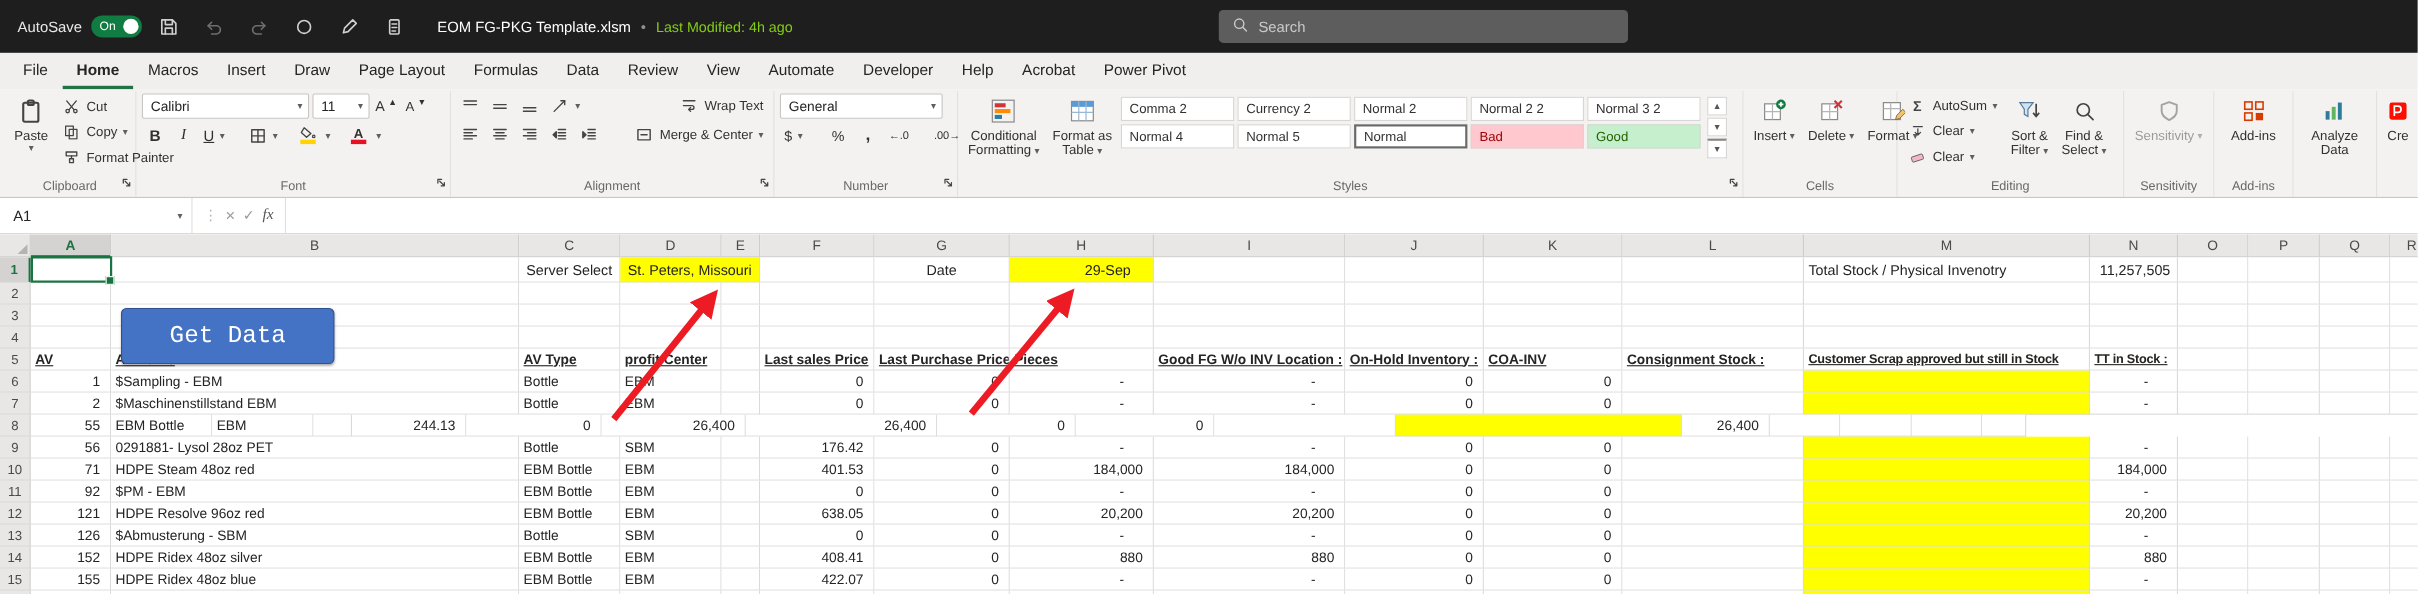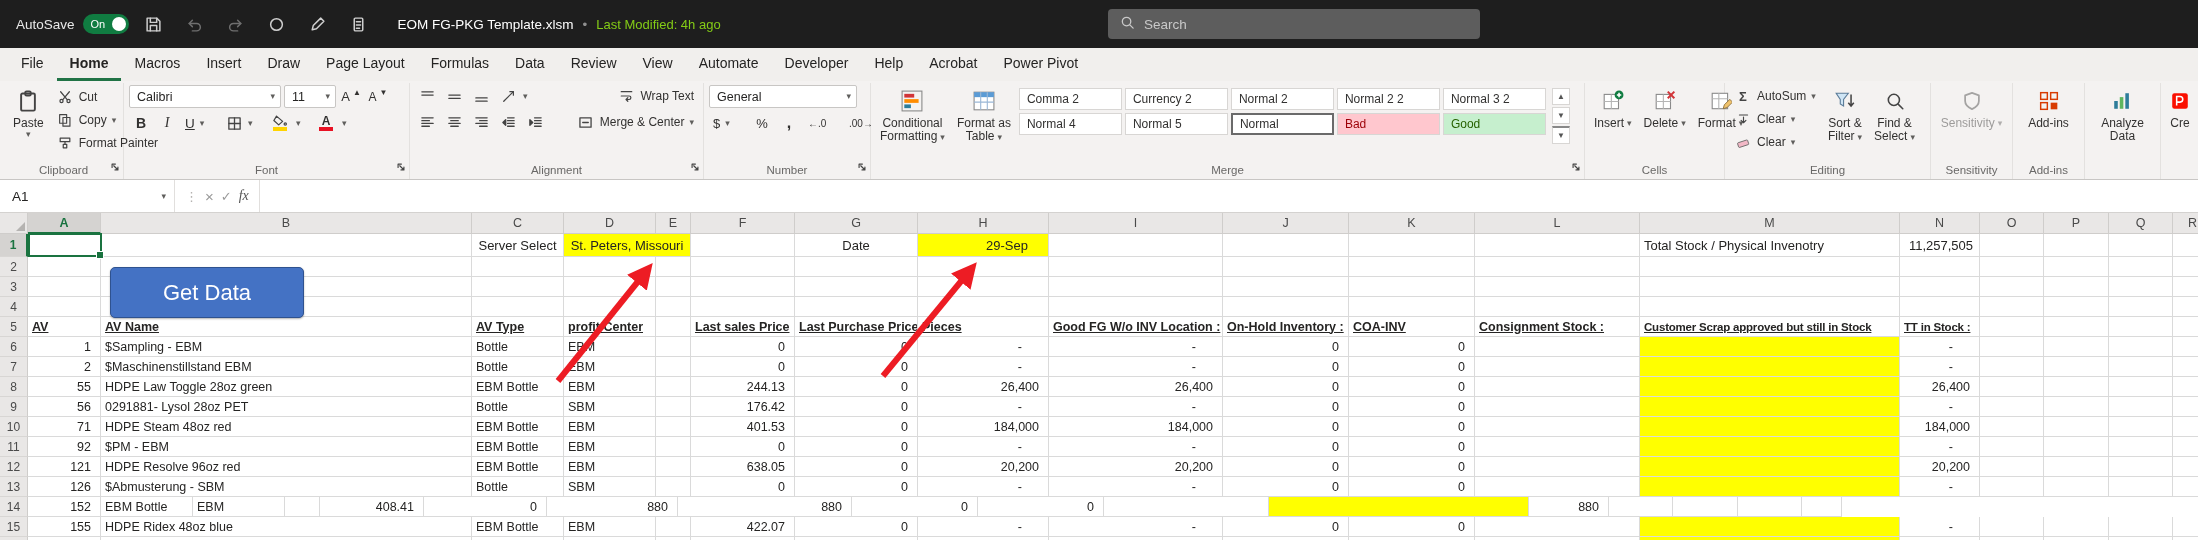--- a/index.html
+++ b/index.html
@@ -82,22 +82,22 @@
   .cell.dash{justify-content:flex-end;padding-right:26px;}
   .cell.pr20{padding-right:20px;}
   .cell.pr6{padding-right:6px;}
   .cell.right{justify-content:flex-end;}
   .cell.yellow{background:#ffff00;}
   .cell.c13{font-size:13px;}
   .cell.hdr{font-weight:700;text-decoration:underline;font-size:12.5px;}
   .cell.tight{font-size:11.5px;letter-spacing:-0.2px;}
   .selbox{position:absolute;left:28px;top:20px;width:74px;height:24px;border:2px solid #1a7340;box-sizing:border-box;pointer-events:none;}
   .selbox::after{content:"";position:absolute;right:-4px;bottom:-4px;width:6px;height:6px;background:#1a7340;border:1px solid #fff;}
-  .getdata{position:absolute;left:110px;top:54px;width:192px;height:49px;background:#4472c4;border:1px solid #2f528f;border-radius:5px;
-           color:#fff;font-size:22px;display:flex;align-items:center;justify-content:center;cursor:pointer;box-shadow:0 1px 2px rgba(0,0,0,.3);}
+  .getdata{position:absolute;left:110px;top:67px;width:192px;height:49px;background:#4472c4;border:1px solid #2f528f;border-radius:5px;
+           color:#fff;font-size:22px;display:flex;align-items:center;justify-content:center;cursor:pointer;box-shadow:0 1px 2px rgba(0,0,0,.3);font-family:Liberation Mono, monospace;}
   .arrows{position:absolute;left:0;top:0;pointer-events:none;}
 </style>
 </head>
 <body>
 
 <div class="titlebar">
   <div class="tb-left">
     <div class="autosave">
       <span>AutoSave</span>
       <div class="toggle">
@@ -460,21 +460,21 @@
           <div class="chip bad">Bad</div>
           <div class="chip good">Good</div>
         </div>
       <div class="rail">
         <div class="railbtn">▲</div>
         <div class="railbtn">▼</div>
         <div class="railbtn" style="border-top:2px solid #888;">▼</div>
       </div>
     </div>
     <div class="rg-label">
-        <span>Merge</span>
+        <span>Styles</span>
       </div>
     <span class="launcher">
       <svg class="svgi" width="10" height="10" viewBox="0 0 12 12">
           <path d="M2.5 2.5h4M2.5 2.5v4M4.5 4.5l4.5 4.5M9.5 6v3.5H6"></path>
         </svg>
     </span>
   </div>
 
   <div class="rgroup" style="width:140px">
     <div class="rg-content">
@@ -836,21 +836,20 @@
         <div class="cell yellow" style="width: 260px;"></div>
         <div class="cell dash" style="width: 80px;">-</div>
         <div class="cell" style="width: 64px;"></div>
         <div class="cell" style="width: 65px;"></div>
         <div class="cell" style="width: 64px;"></div>
         <div class="cell" style="width: 40px;"></div>
       </div>
       <div class="grow" style="height: 20px;">
         <div class="rnum" style="width: 28px;">8</div>
         <div class="cell num" style="width: 73px;">55</div>
-        <div class="cell" style="width: 371px;">HDPE Law Toggle 28oz green</div>
         <div class="cell" style="width: 92px;">EBM Bottle</div>
         <div class="cell" style="width: 92px;">EBM</div>
         <div class="cell" style="width: 35px;"></div>
         <div class="cell num" style="width: 104px;">244.13</div>
         <div class="cell num" style="width: 123px;">0</div>
         <div class="cell num" style="width: 131px;">26,400</div>
         <div class="cell num" style="width: 174px;">26,400</div>
         <div class="cell num" style="width: 126px;">0</div>
         <div class="cell num" style="width: 126px;">0</div>
         <div class="cell" style="width: 165px;"></div>
@@ -962,20 +961,21 @@
         <div class="cell yellow" style="width: 260px;"></div>
         <div class="cell dash" style="width: 80px;">-</div>
         <div class="cell" style="width: 64px;"></div>
         <div class="cell" style="width: 65px;"></div>
         <div class="cell" style="width: 64px;"></div>
         <div class="cell" style="width: 40px;"></div>
       </div>
       <div class="grow" style="height: 20px;">
         <div class="rnum" style="width: 28px;">14</div>
         <div class="cell num" style="width: 73px;">152</div>
+        <div class="cell" style="width: 371px;">HDPE Ridex 48oz silver</div>
         <div class="cell" style="width: 92px;">EBM Bottle</div>
         <div class="cell" style="width: 92px;">EBM</div>
         <div class="cell" style="width: 35px;"></div>
         <div class="cell num" style="width: 104px;">408.41</div>
         <div class="cell num" style="width: 123px;">0</div>
         <div class="cell num" style="width: 131px;">880</div>
         <div class="cell num" style="width: 174px;">880</div>
         <div class="cell num" style="width: 126px;">0</div>
         <div class="cell num" style="width: 126px;">0</div>
         <div class="cell" style="width: 165px;"></div>

